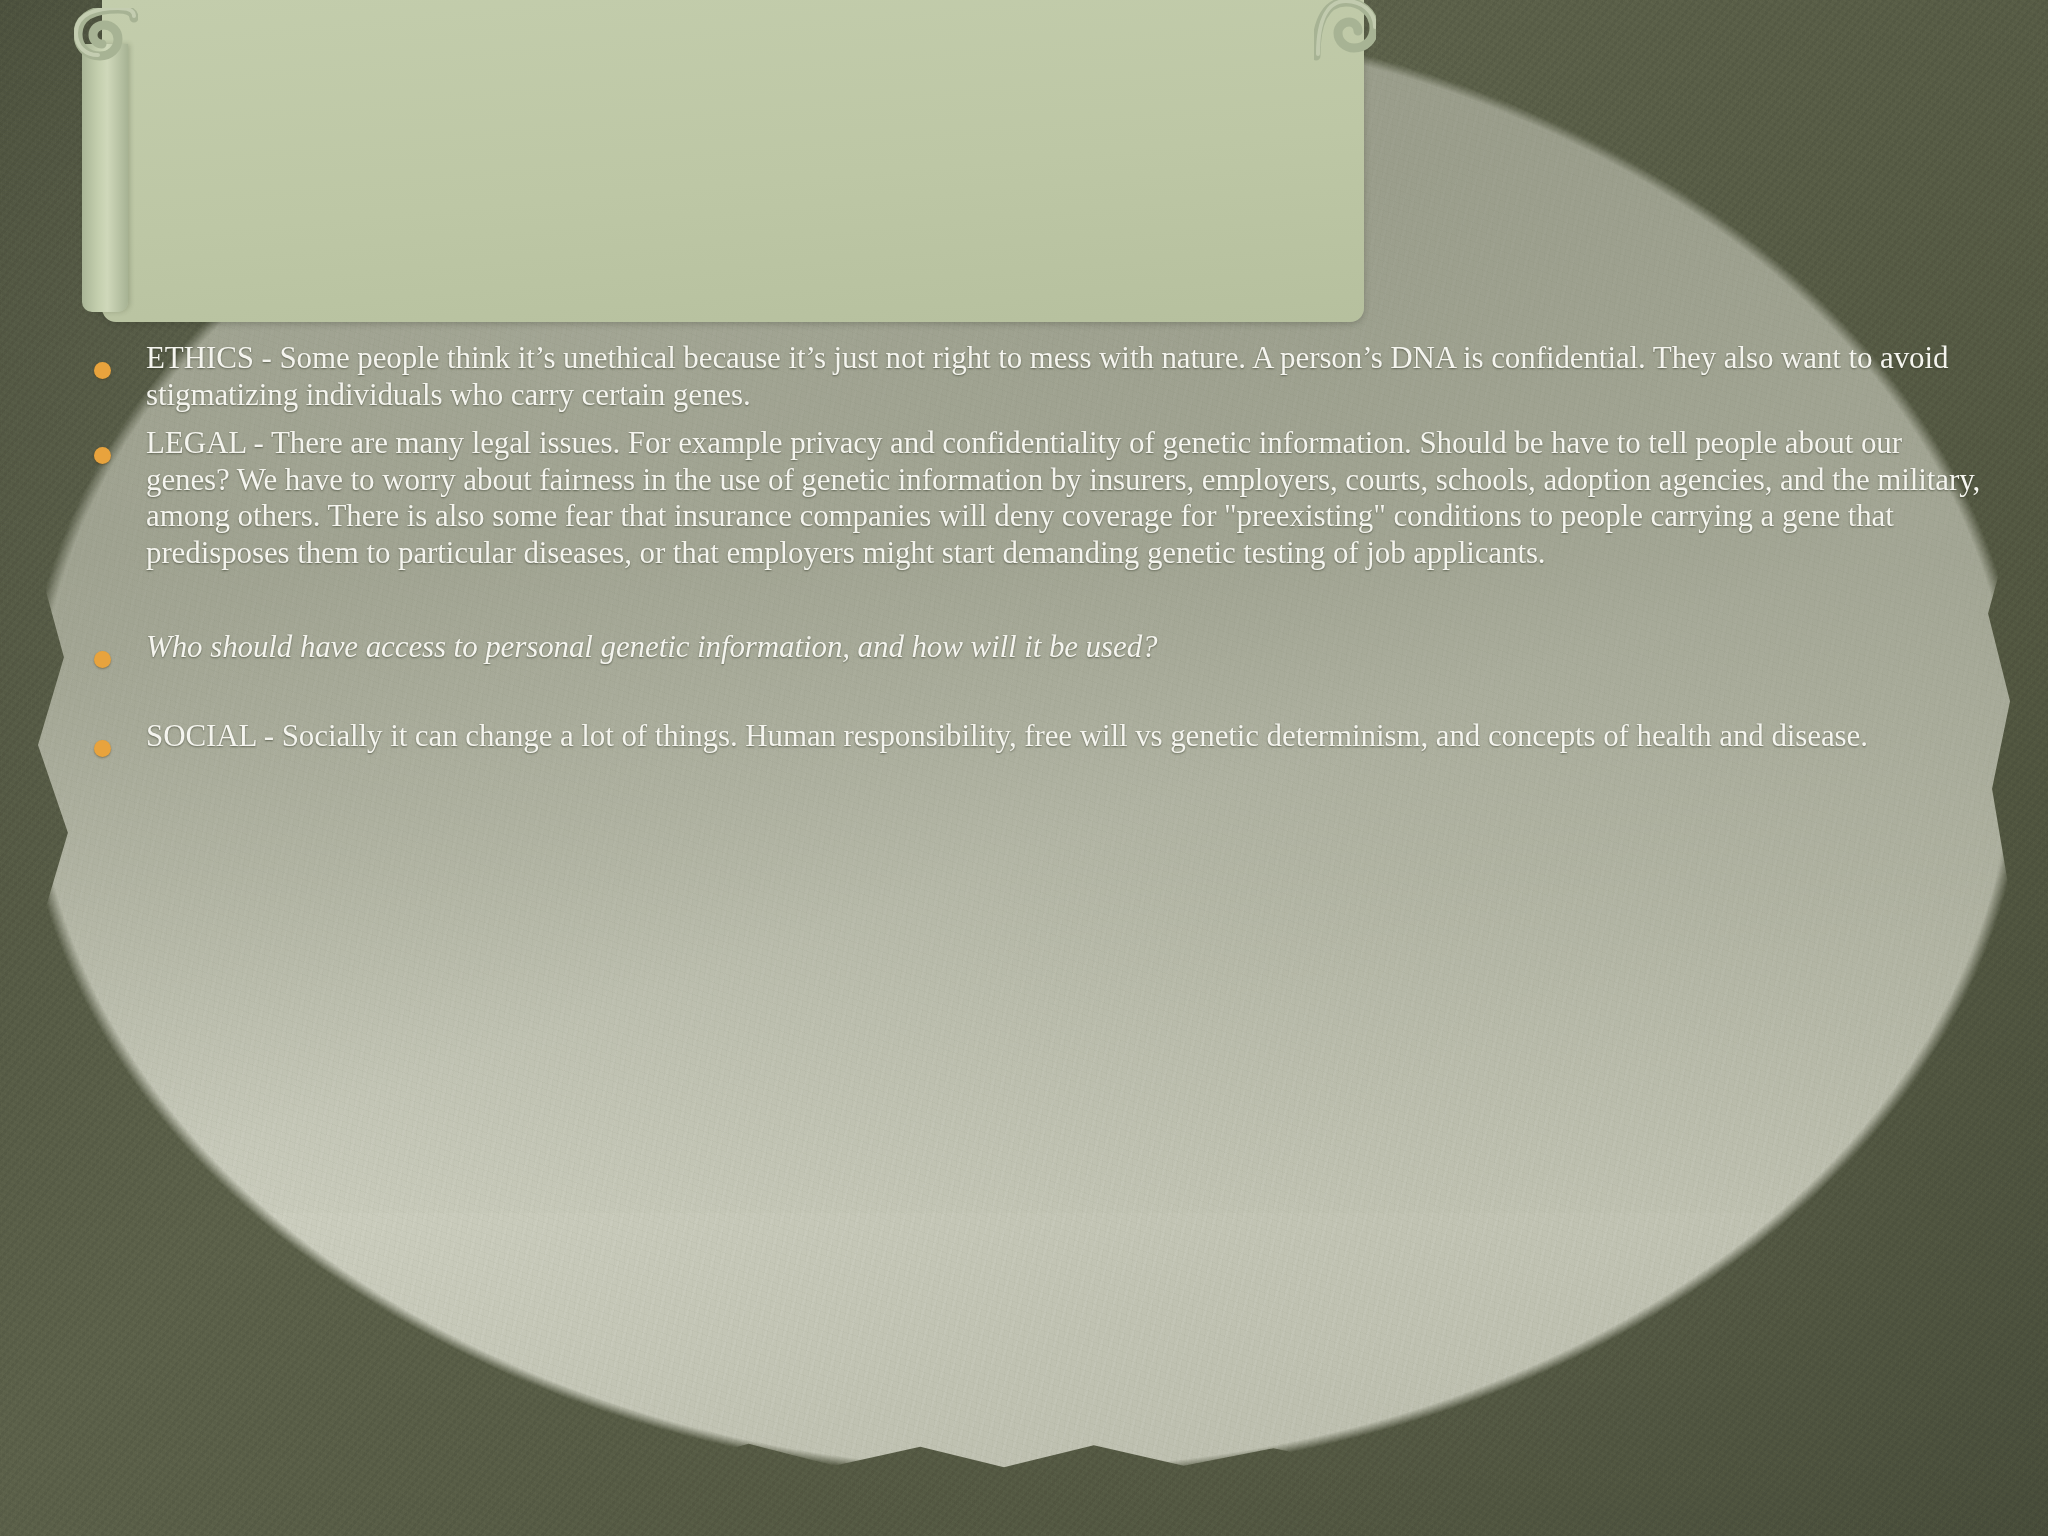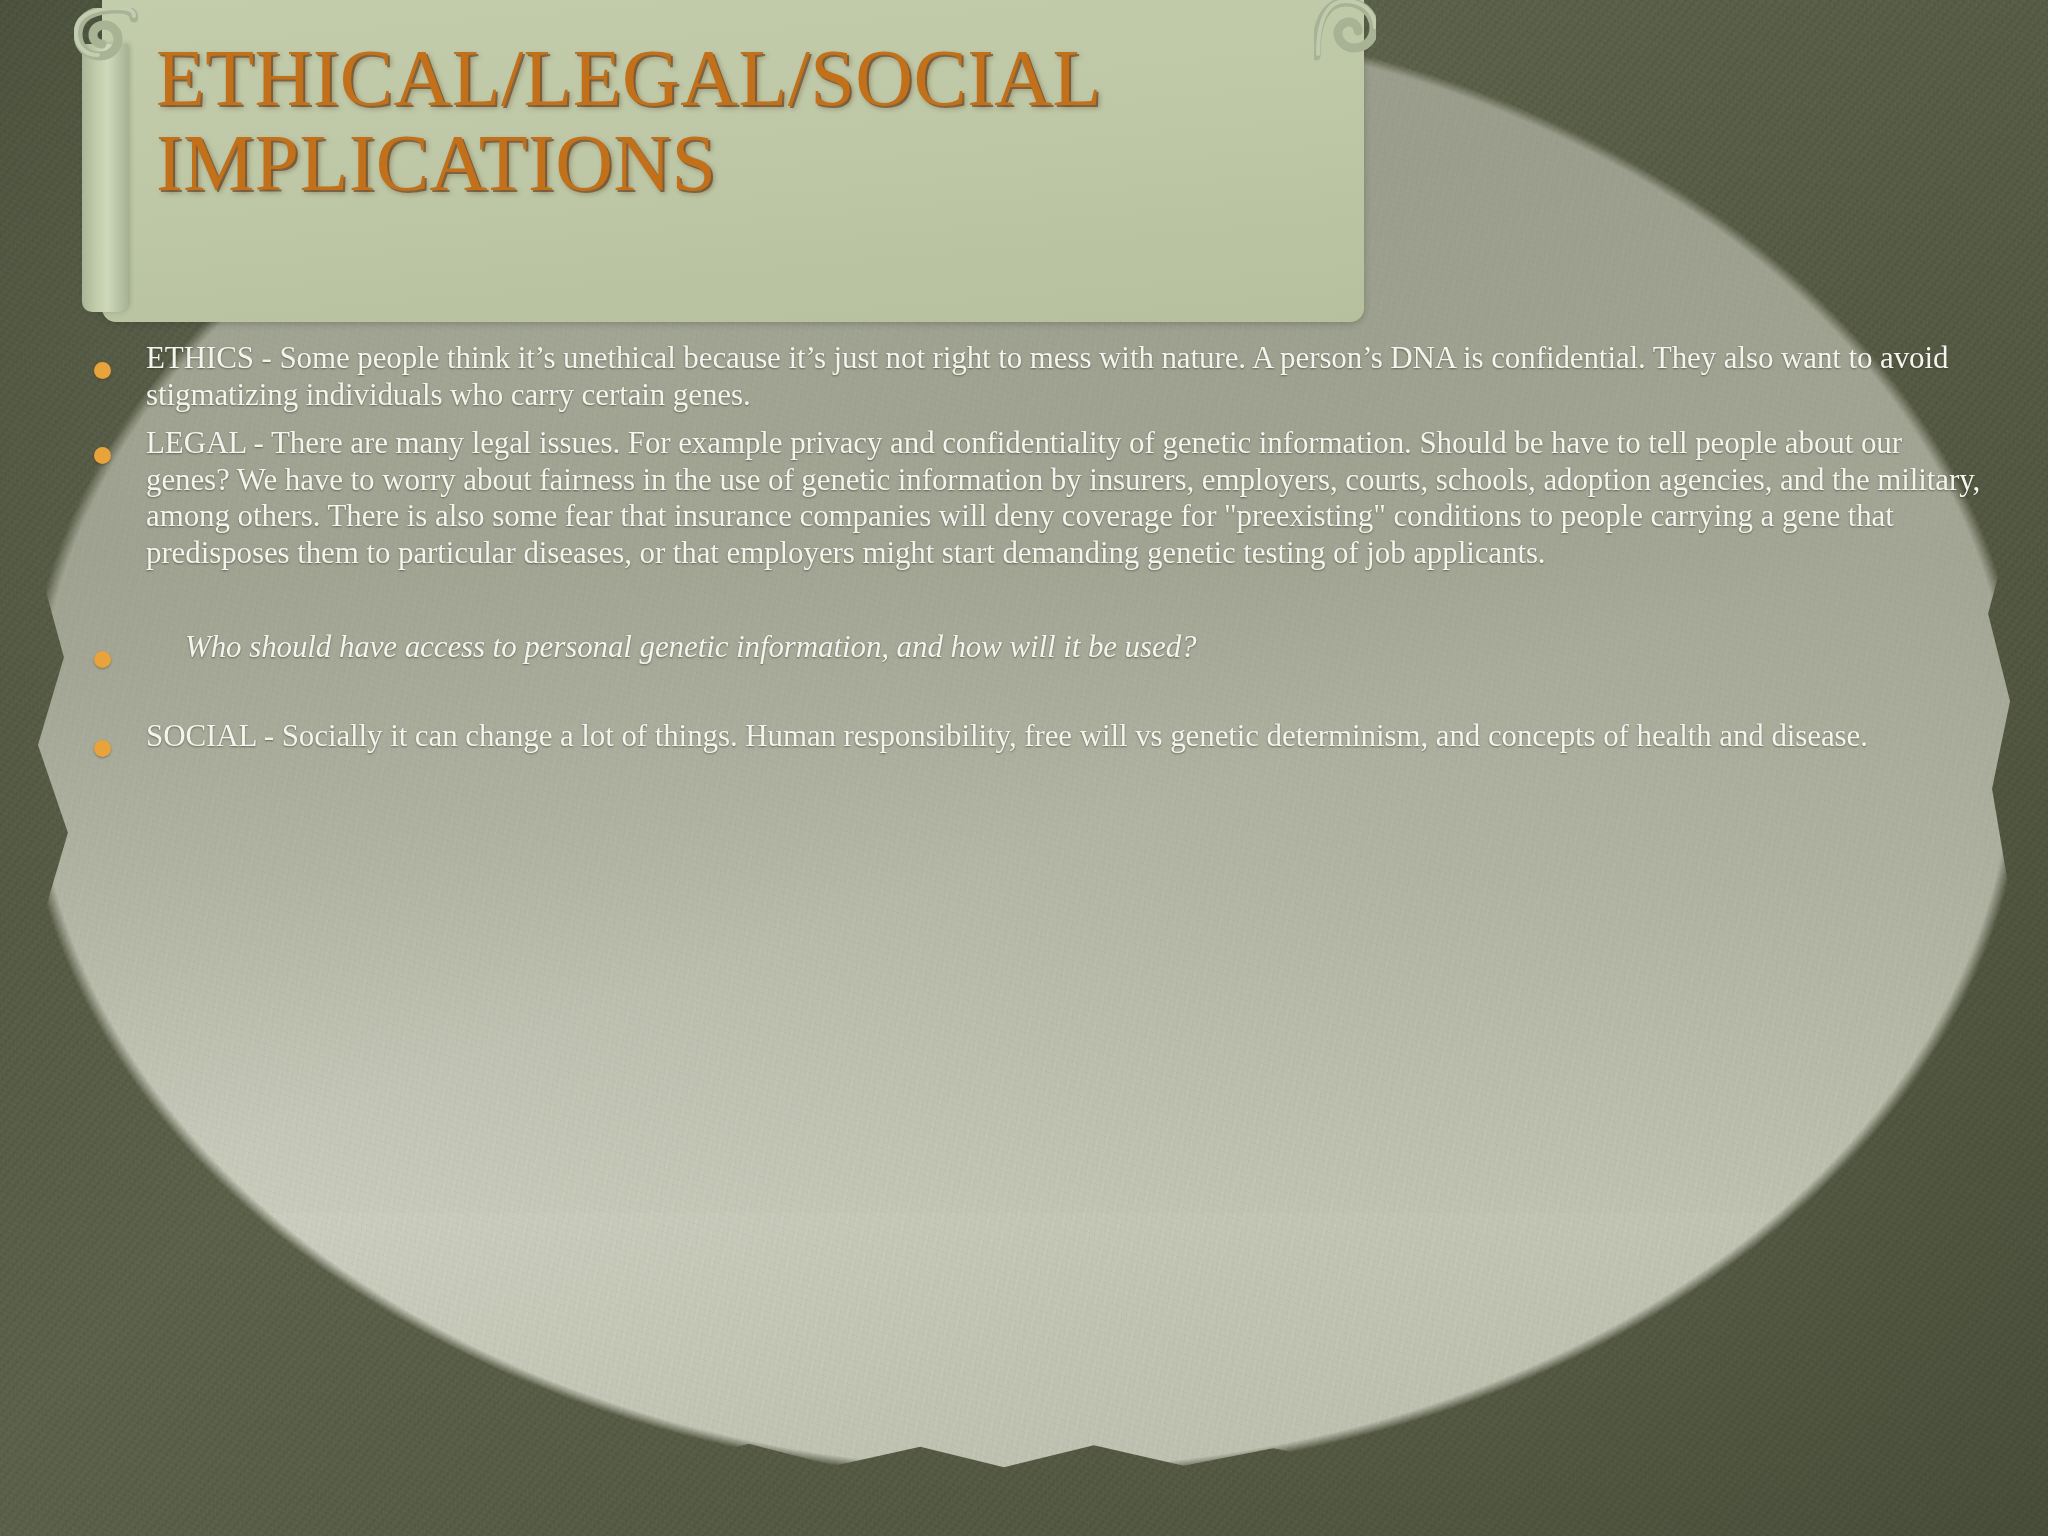--- a/index.html
+++ b/index.html
@@ -185,21 +185,20 @@
     display: block;
     font-size: 31px;
     line-height: 1.18;
     font-family: "Liberation Serif", "DejaVu Serif", serif;
     text-shadow: 0 1px 2px rgba(40,45,30,0.55);
     white-space: pre-line;
     letter-spacing: -0.1px;
   }
   .bullet-text.italic {
     font-style: italic;
-    margin-left: 39px;
   }
   .spacer-sm { height: 12px; }
   .spacer-md { height: 52px; }
   .spacer-lg { height: 58px; }
 </style>
 </head>
 <body>
 
 <div class="slide">
 
@@ -226,22 +225,20 @@
     </span>
 
     <span class="scroll-curl-right">
       <svg class="curl-svg" width="62" height="62" viewBox="0 0 62 62">
         <path d="M2 56 C2 18 14 2 32 2 C46 2 60 12 60 28 C60 40 51 48 40 48
                  C31 48 24 41 24 33 C24 27 29 22 35 22 C40 22 44 26 44 31" fill="none" stroke="#a7b394" stroke-width="9" stroke-linecap="round"></path>
         <path d="M4 54 C4 17 15 1 32 1 C47 1 61 11 61 27" fill="none" stroke="#cdd6bb" stroke-width="4" stroke-linecap="round" opacity="0.7"></path>
       </svg>
     </span>
 
-    <div class="title-text">ETHICAL/LEGAL/SOCIAL
-IMPLICATIONS</div>
   </div>
 
   <div class="body-area">
 
     <div class="bullet-row">
       <span class="bullet-dot"></span>
       <span class="bullet-text">ETHICS - Some people think it’s unethical because it’s just not right to mess with nature.  A person’s DNA is confidential.  They also want to avoid stigmatizing individuals who carry certain genes.</span>
     </div>
 
     <div class="spacer-sm"></div>

